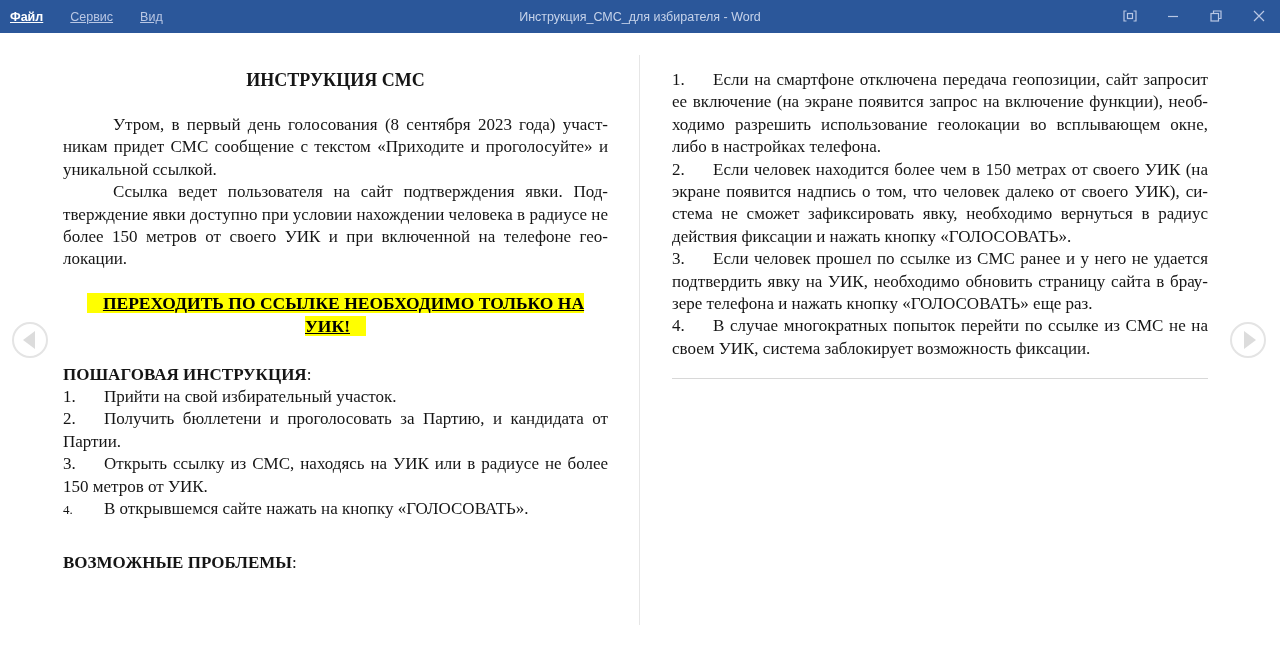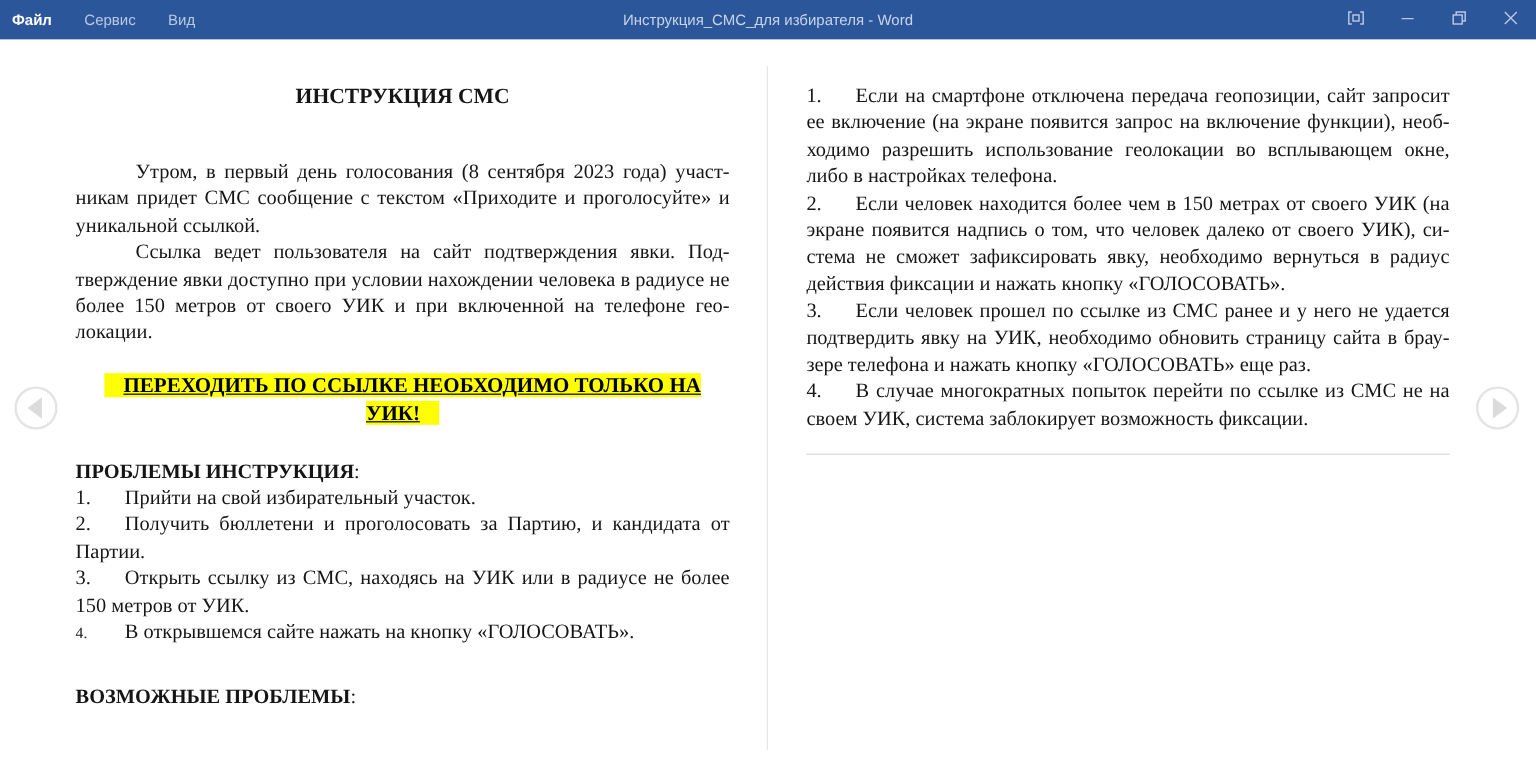--- a/index.html
+++ b/index.html
@@ -9,21 +9,21 @@
   .app { width: 1280px; height: 653px; position: relative; background: #ffffff; }
 
   
   .titlebar {
     height: 33px; background: #2b579a; display: flex; align-items: center;
     position: relative; color: #fff; user-select: none;
   }
   .menu { display: flex; align-items: center; height: 100%; padding-left: 10px; }
   .menu-item {
     font-size: 12.5px; color: #b9c7e4; margin-right: 27px; height: 100%;
-    display: flex; align-items: center; cursor: pointer; white-space: nowrap;
+    display: flex; align-items: center; cursor: pointer; white-space: nowrap; text-decoration: underline;
   }
   .menu-item.active { color: #ffffff; font-weight: bold; }
   .titlebar-title {
     position: absolute; left: 50%; top: 0; transform: translateX(-50%);
     height: 100%; display: flex; align-items: center;
     font-size: 12.5px; color: #c6d3ea; white-space: nowrap;
   }
   .win-controls { position: absolute; right: 0; top: 0; height: 100%; display: flex; }
   .win-btn {
     width: 43px; height: 100%; display: flex; align-items: center; justify-content: center;
@@ -42,21 +42,21 @@
   .col {
     position: absolute; top: 36px;
     font-family: "Liberation Serif", "DejaVu Serif", serif;
     font-size: 17px; line-height: 22.4px; color: #151515;
   }
   .col-left  { left: 63px;  width: 545px; }
   .col-right { left: 672px; width: 536px; }
 
   .doc-title {
     font-size: 18px; line-height: 22px; font-weight: bold;
-    text-align: center; margin-bottom: 41px;
+    text-align: center; margin-bottom: 23px;
   }
   .para { text-align: justify; text-indent: 50px; hyphens: manual; }
 
   .warning-wrap { text-align: center; margin-top: 21px; }
   .warning {
     font-weight: bold; font-size: 17.5px; text-decoration: underline;
     background: #ffff00; color: #000; padding: 0 16px;
   }
 
   .section-heading { font-weight: bold; margin-top: 25px; }
@@ -142,21 +142,21 @@
       <div class="doc-title">ИНСТРУКЦИЯ СМС</div>
 
       <p class="para">Утром, в первый день голосования (8 сентября 2023 года) участ­никам придет СМС сообщение с текстом «Приходите и проголосуйте» и уникальной ссылкой.</p>
       <p class="para">Ссылка ведет пользователя на сайт подтверждения явки. Под­тверждение явки доступно при условии нахождении человека в радиусе не более 150 метров от своего УИК и при включенной на телефоне гео­локации.</p>
 
       <div class="warning-wrap">
         <span class="warning">ПЕРЕХОДИТЬ ПО ССЫЛКЕ НЕОБХОДИМО ТОЛЬКО НА УИК!</span>
       </div>
 
       <div class="section-heading">
-        <span>ПРОБЛЕМЫ ИНСТРУКЦИЯ</span><span class="colon">:</span>
+        <span>ПОШАГОВАЯ ИНСТРУКЦИЯ</span><span class="colon">:</span>
       </div>
 
       <p class="li"><span class="num">1.</span><span class="tab"></span><span>Прийти на свой избирательный участок.</span></p>
       <p class="li"><span class="num">2.</span><span class="tab"></span><span>Получить бюллетени и проголосовать за Партию, и кандидата от Партии.</span></p>
       <p class="li"><span class="num">3.</span><span class="tab"></span><span>Открыть ссылку из СМС, находясь на УИК или в радиусе не более 150 метров от УИК.</span></p>
       <p class="li"><span class="num num-sm">4.</span><span class="tab"></span><span>В открывшемся сайте нажать на кнопку «ГОЛОСОВАТЬ».</span></p>
 
       <div class="section-heading problems">
         <span>ВОЗМОЖНЫЕ ПРОБЛЕМЫ</span><span class="colon">:</span>
       </div>

